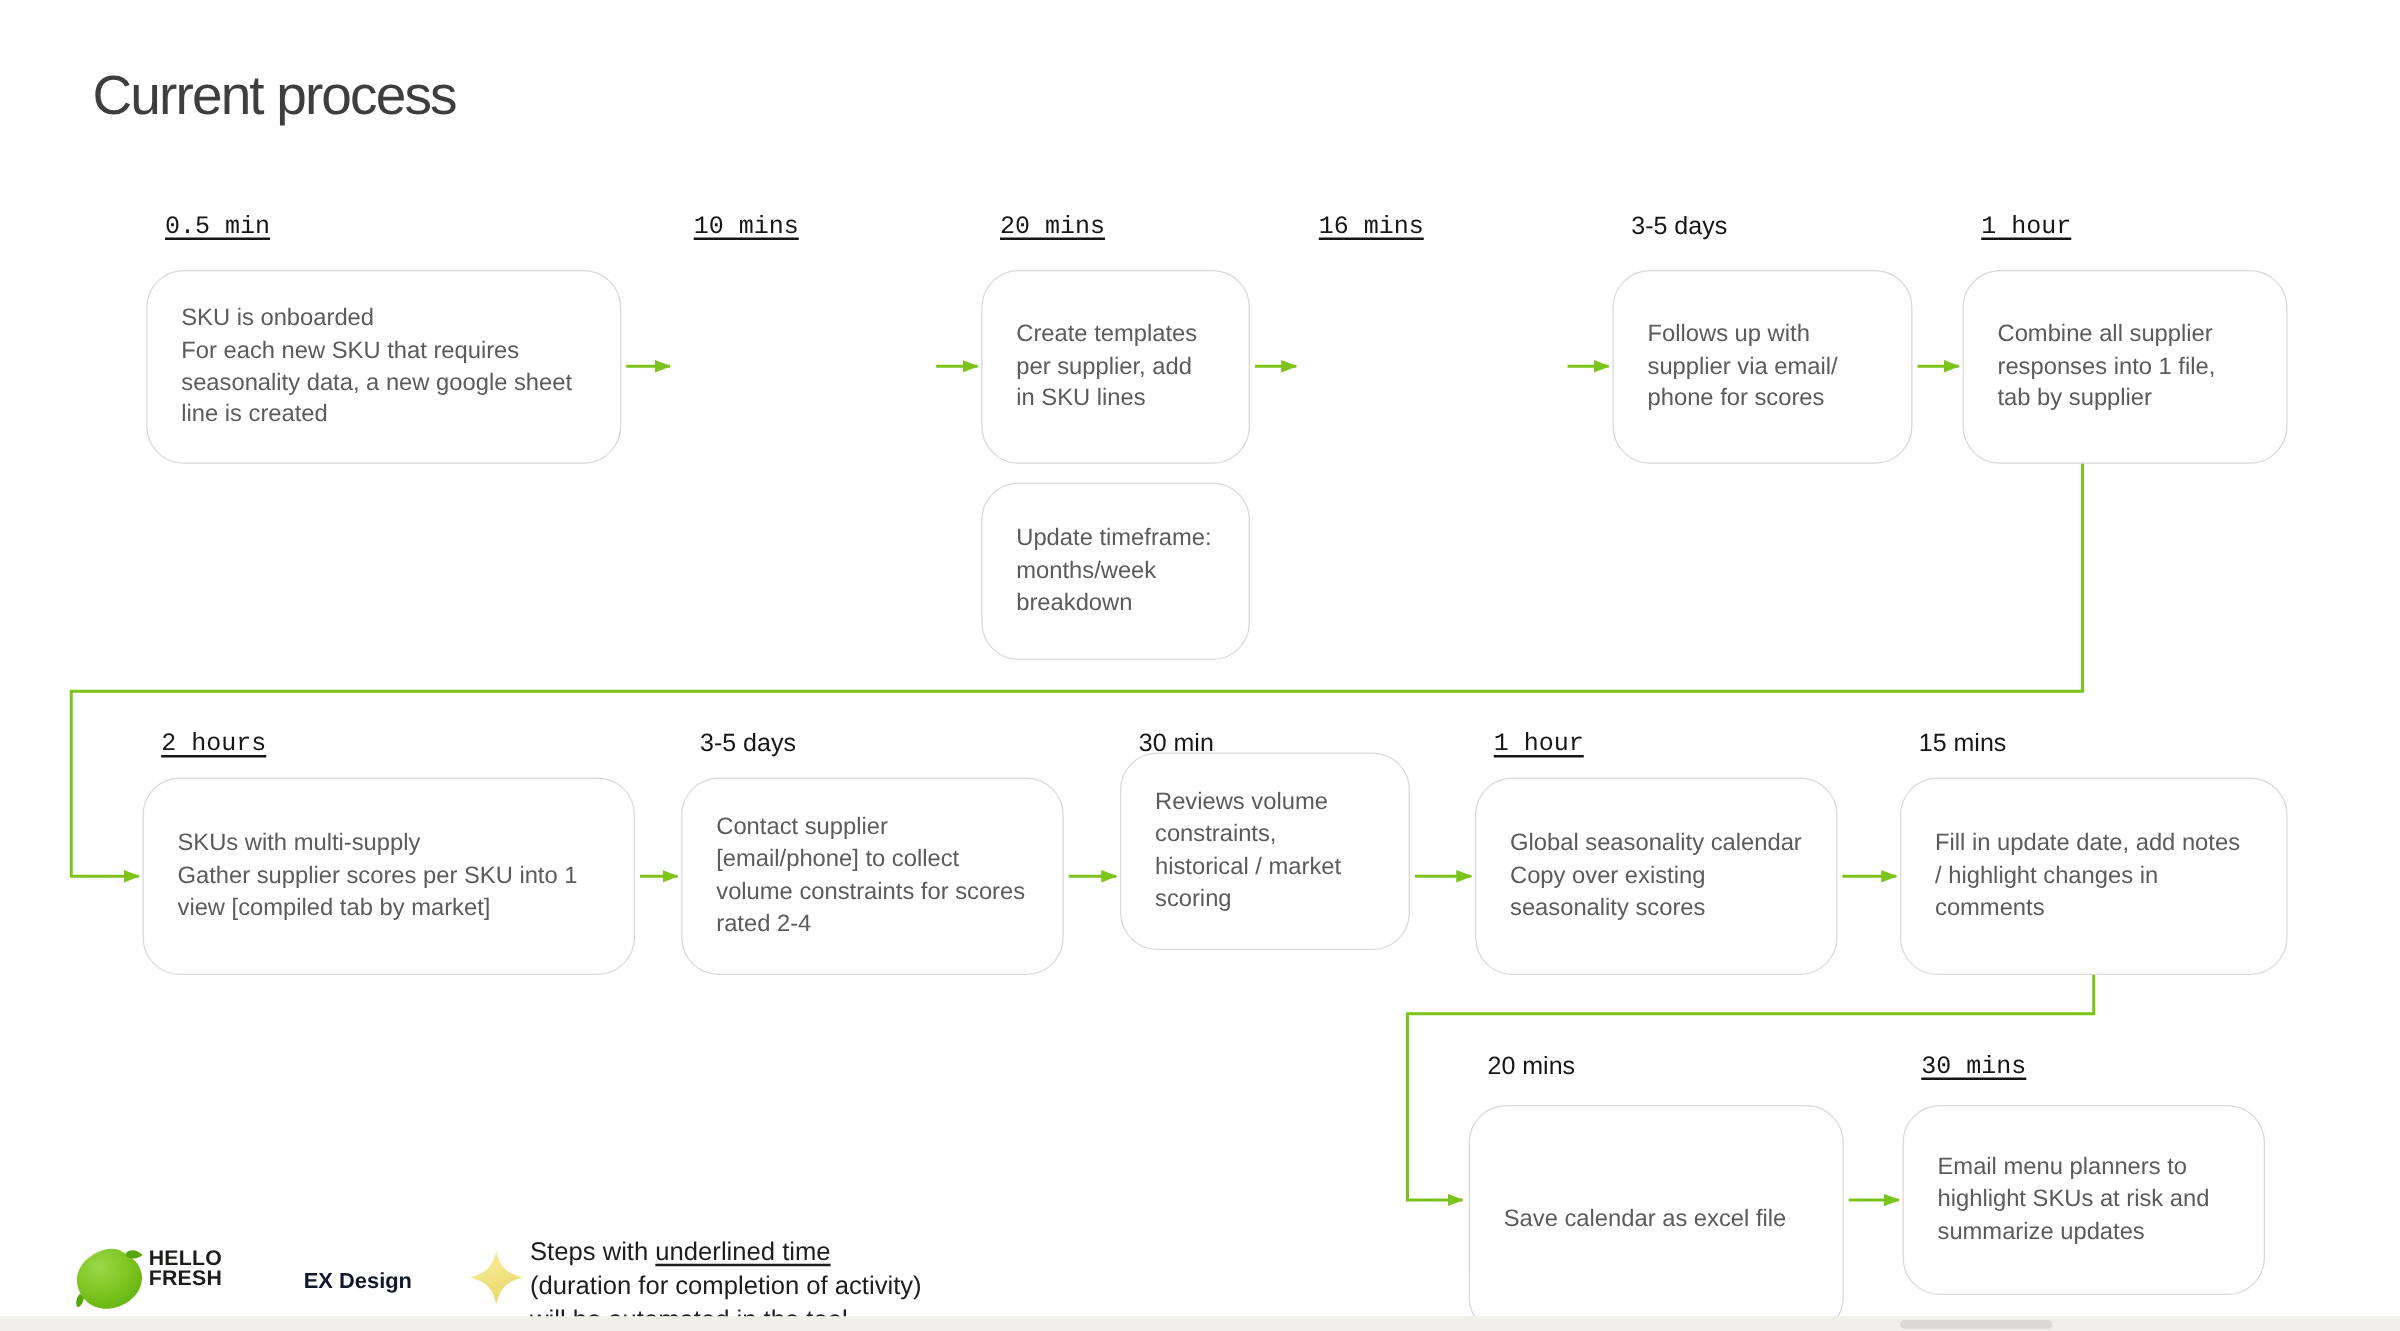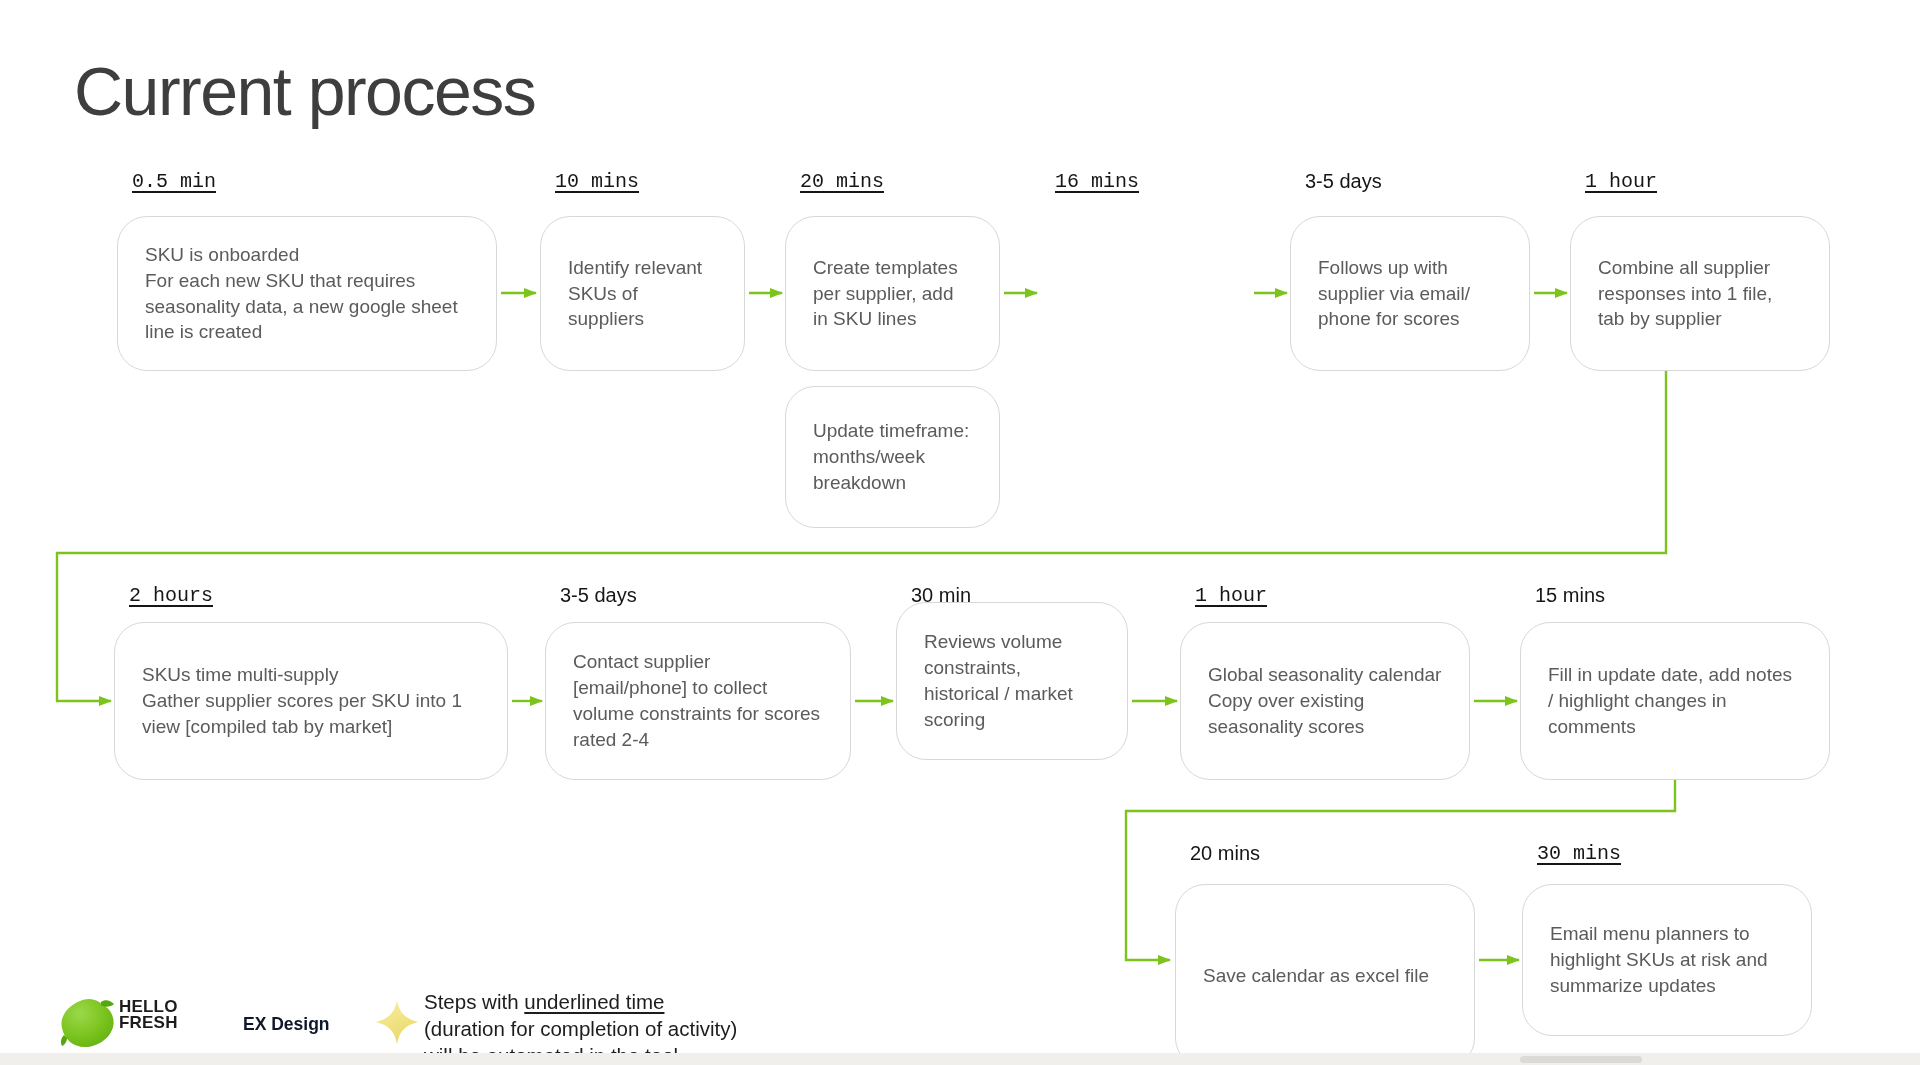--- a/index.html
+++ b/index.html
@@ -1,18 +1,18 @@
 <!DOCTYPE html>
 <html><head>
 <meta charset="utf-8">
 <style>
   html,body{margin:0;padding:0;background:#ffffff;}
   .canvas{position:relative;width:1920px;height:1065px;background:#ffffff;overflow:hidden;
           font-family:"Liberation Sans",sans-serif;}
-  .title{position:absolute;left:74px;top:52px;font-size:68px;font-weight:300;color:#3e3e3e;
+  .title{position:absolute;left:74px;top:52px;font-size:44px;font-weight:300;color:#3e3e3e;
          letter-spacing:-1.5px;}
   
   .tl{position:absolute;font-size:20px;color:#161616;white-space:nowrap;}
   .tl.u{text-decoration:underline;text-underline-offset:4px;text-decoration-thickness:1.5px;font-family:Liberation Mono, monospace;}
   
   .bx{position:absolute;box-sizing:border-box;border:1.5px solid #d8d8d8;border-radius:30px;
       display:flex;flex-direction:column;justify-content:center;
       padding:18px 27px;color:#5b5b5b;font-size:19px;line-height:1.36;background:#fff;}
   .bx .hd,.bx .bd{white-space:normal;}
   
@@ -40,23 +40,20 @@
   <div class="tl u" style="left:555px;top:170px">10 mins</div>
   <div class="tl u" style="left:800px;top:170px">20 mins</div>
   <div class="tl u" style="left:1055px;top:170px">16 mins</div>
   <div class="tl" style="left:1305px;top:170px">3-5 days</div>
   <div class="tl u" style="left:1585px;top:170px">1 hour</div>
 
   <div class="bx" style="left:117px;top:216px;width:380px;height:155px">
     <div class="hd">SKU is onboarded</div>
     <div class="bd">For each new SKU that requires seasonality data, a new google sheet line is created</div>
   </div>
-  <div class="bx" style="left:540px;top:216px;width:205px;height:155px">
-    <div class="bd">Identify relevant SKUs of suppliers</div>
-  </div>
   <div class="bx" style="left:785px;top:216px;width:215px;height:155px">
     <div class="bd">Create templates per supplier, add in SKU lines</div>
   </div>
   <div class="bx" style="left:1290px;top:216px;width:240px;height:155px">
     <div class="bd">Follows up with supplier via email/ phone for scores</div>
   </div>
   <div class="bx" style="left:1570px;top:216px;width:260px;height:155px">
     <div class="bd">Combine all supplier responses into 1 file, tab by supplier</div>
   </div>
 
@@ -64,21 +61,21 @@
     <div class="bd">Update timeframe: months/week breakdown</div>
   </div>
 
   <div class="tl u" style="left:129px;top:584px">2 hours</div>
   <div class="tl" style="left:560px;top:584px">3-5 days</div>
   <div class="tl" style="left:911px;top:584px">30 min</div>
   <div class="tl u" style="left:1195px;top:584px">1 hour</div>
   <div class="tl" style="left:1535px;top:584px">15 mins</div>
 
   <div class="bx" style="left:114px;top:622px;width:394px;height:158px">
-    <div class="hd">SKUs time multi-supply</div>
+    <div class="hd">SKUs with multi-supply</div>
     <div class="bd">Gather supplier scores per SKU into 1 view [compiled tab by market]</div>
   </div>
   <div class="bx" style="left:545px;top:622px;width:306px;height:158px">
     <div class="bd">Contact supplier [email/phone] to collect volume constraints for scores rated 2-4</div>
   </div>
   <div class="bx" style="left:896px;top:602px;width:232px;height:158px">
     <div class="bd">Reviews volume constraints, historical / market scoring</div>
   </div>
   <div class="bx" style="left:1180px;top:622px;width:290px;height:158px">
     <div class="hd">Global seasonality calendar</div>

